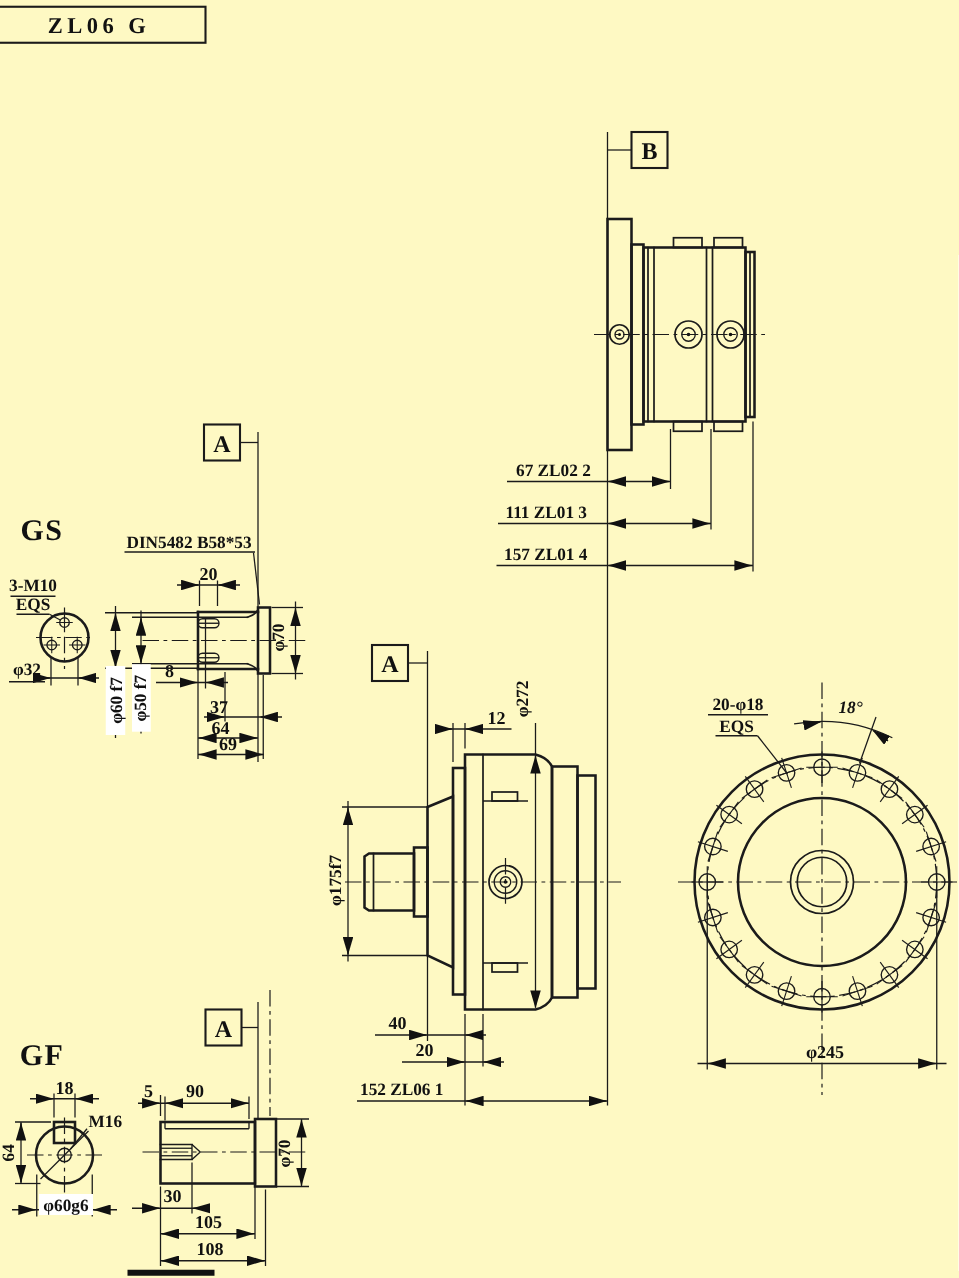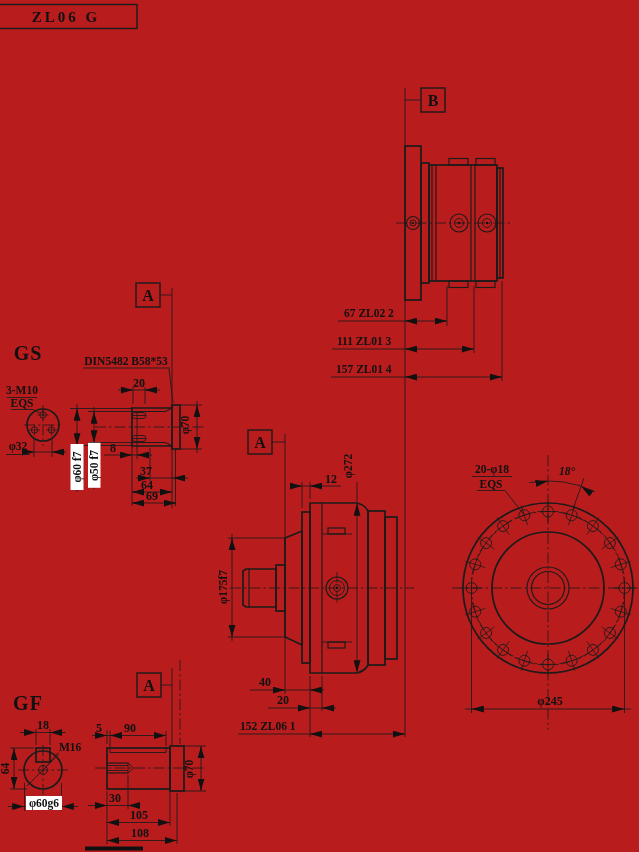--- a/index.html
+++ b/index.html
@@ -1,16 +1,16 @@
 <!DOCTYPE html>
 <html><head>
 <meta charset="utf-8">
 <style>
   html,body{margin:0;padding:0;background:#fff;}
-  #sheet{position:relative;width:639px;height:852px;background:#b91c1c;overflow:hidden;}
+  #sheet{position:relative;width:639px;height:852px;background:#fef9c3;overflow:hidden;}
   svg{display:block;}
   .o{stroke:#1b1b1b;stroke-width:1.7;fill:none;stroke-linecap:square;}
   .m{stroke:#1b1b1b;stroke-width:1.15;fill:none;stroke-linecap:square;}
   .d{stroke:#1b1b1b;stroke-width:.85;fill:none;stroke-linecap:butt;}
   .u{stroke:#1b1b1b;stroke-width:.9;fill:none;}
   .cl{stroke:#1b1b1b;stroke-width:.8;fill:none;stroke-dasharray:11 3 2.5 3;}
   .stub{stroke:#1b1b1b;stroke-width:.9;fill:none;}
   .wb{fill:#ffffff;stroke:none;}
   text{fill:#111;font-family:"Liberation Serif",serif;font-weight:bold;font-size:12px;}
   .ts{font-size:11.5px;}

